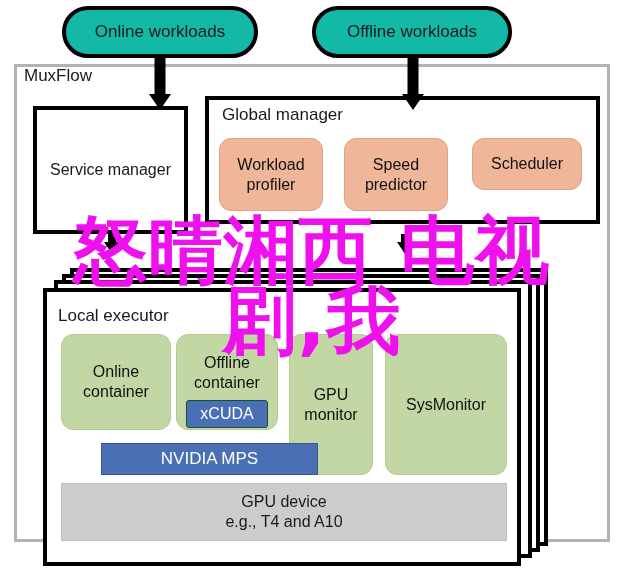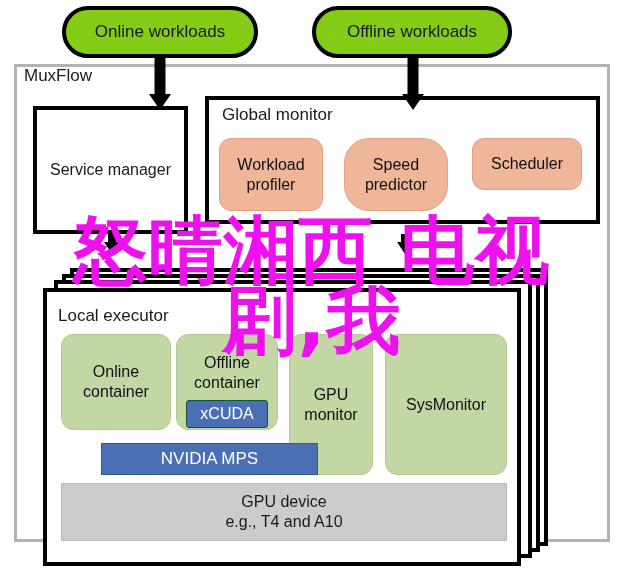--- a/index.html
+++ b/index.html
@@ -17,21 +17,21 @@
     background: #ffffff;
     overflow: hidden;
   }
 
   
   .pill {
     position: absolute;
     box-sizing: border-box;
     border: 4px solid #000000;
     border-radius: 999px;
-    background: #84cc16;
+    background: #14b8a6;
     display: flex;
     align-items: center;
     justify-content: center;
     font-size: 17px;
     color: #1a1a1a;
     z-index: 30;
   }
 
   
   .arrow {
@@ -214,26 +214,26 @@
     <div class="head"></div>
   </div>
 
   <div id="muxflow"></div>
   <div id="muxflow-title">MuxFlow</div>
 
   <div class="boxblk" style="left:33px; top:106px; width:155px; height:128px;"></div>
   <div class="box-center" style="left:33px; top:106px; width:155px; height:128px; white-space:pre-line;">Service manager</div>
 
   <div class="boxblk" style="left:205px; top:96px; width:395px; height:128px;"></div>
-  <div class="box-label" style="left:222px; top:105px;">Global monitor</div>
+  <div class="box-label" style="left:222px; top:105px;">Global manager</div>
 
   <div class="chip orange" style="left:219px; top:138px; width:104px; height:73px; white-space:pre-line;">Workload
 profiler</div>
 
-  <div class="chip orange" style="left:344px; top:138px; width:104px; height:73px; white-space:pre-line;border-radius:25px;">Speed
+  <div class="chip orange" style="left:344px; top:138px; width:104px; height:73px; white-space:pre-line;">Speed
 predictor</div>
 
   <div class="chip orange" style="left:472px; top:138px; width:110px; height:52px; white-space:pre-line;">Scheduler</div>
 
   <div class="arrow small" style="left:100px; top:234px; width:24px; height:20px;">
     <div class="shaft" style="width:8px; height:10px;"></div>
     <div class="head"></div>
   </div>
 
   <div class="arrow small" style="left:393px; top:234px; width:24px; height:20px;">

